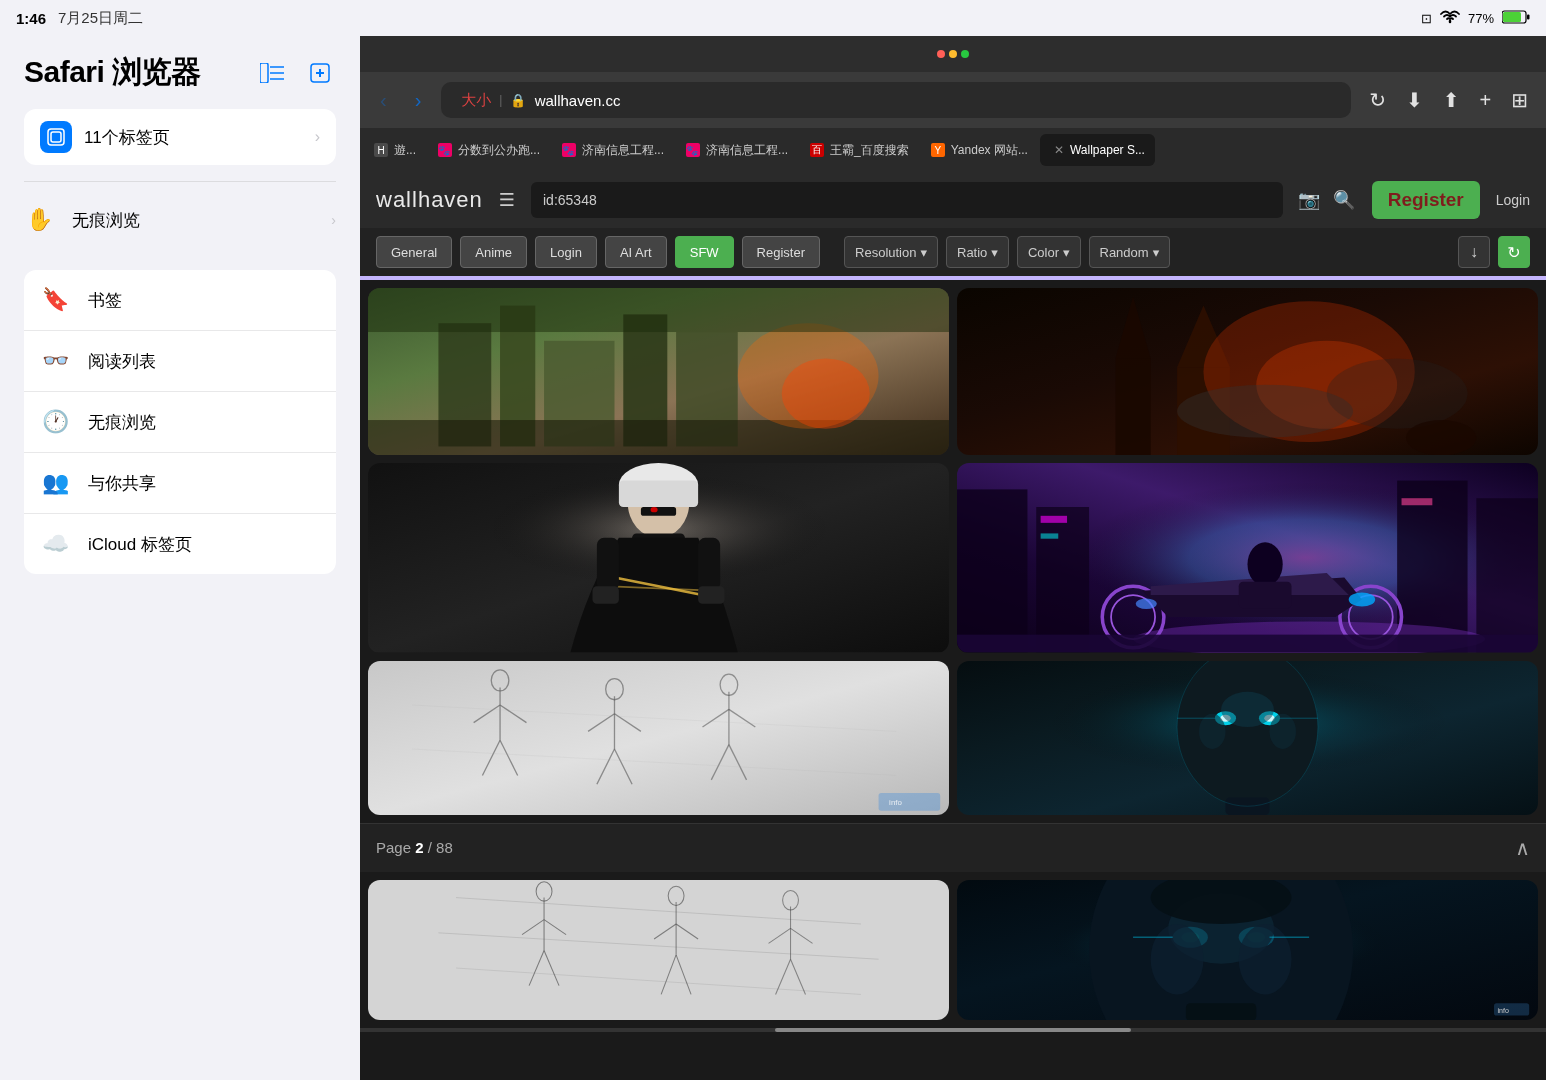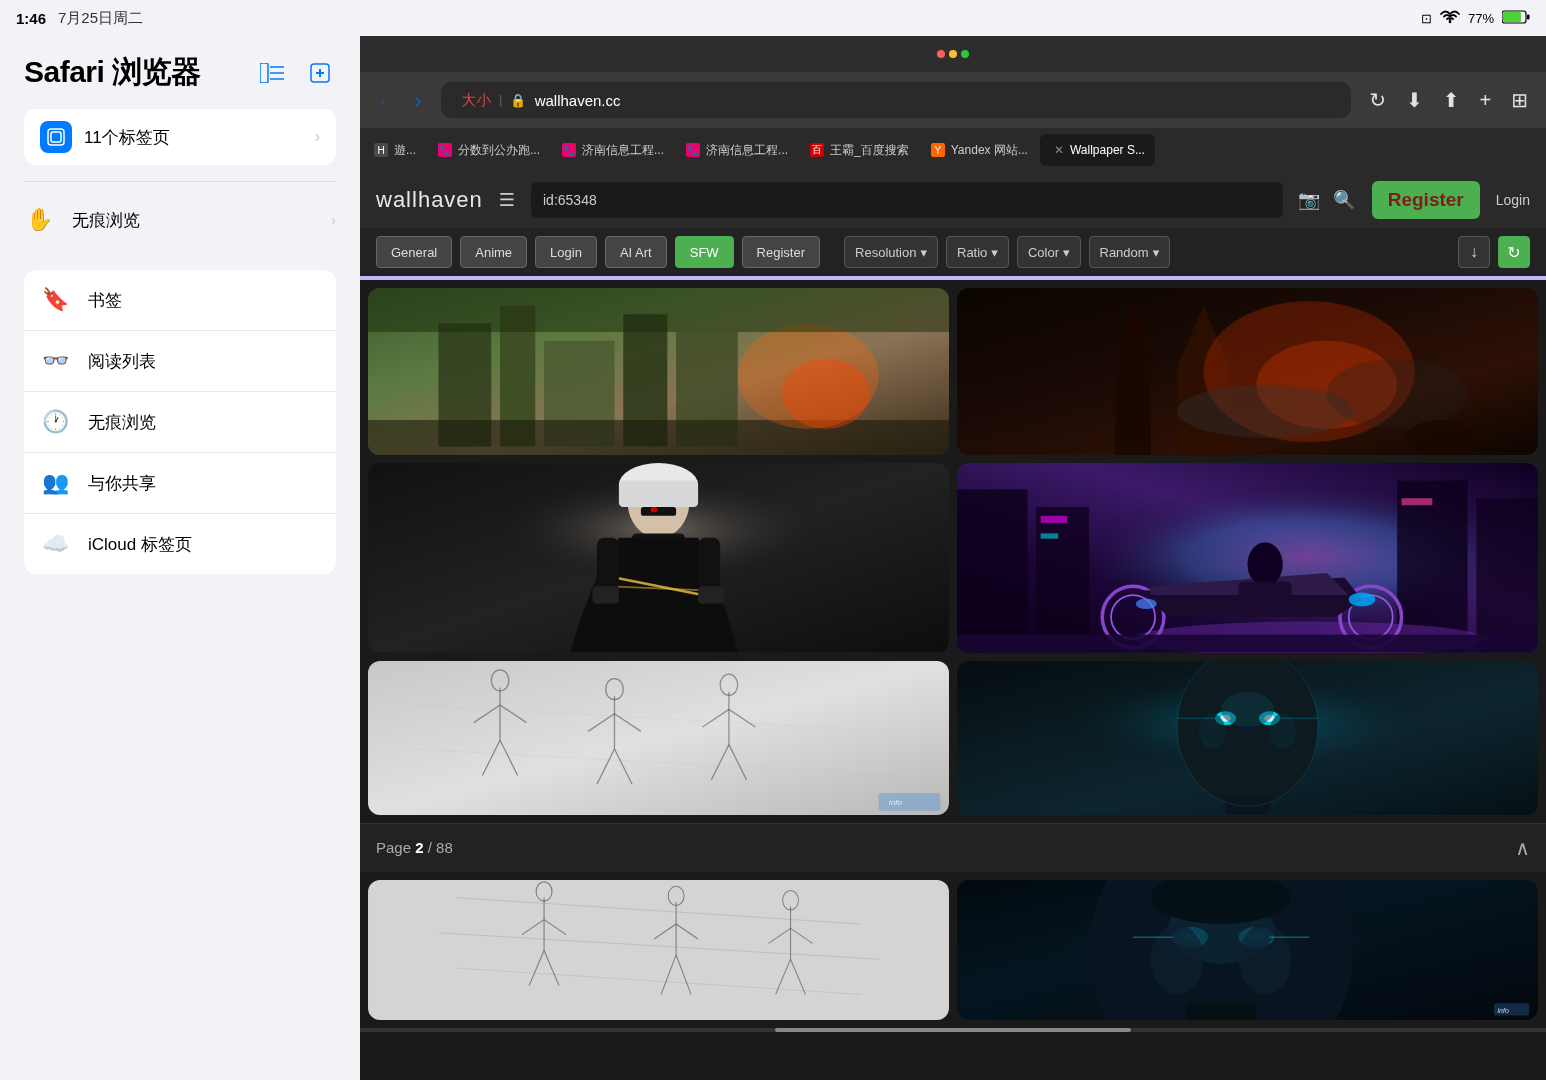--- a/index.html
+++ b/index.html
@@ -494,21 +494,20 @@
       display: grid;
       grid-template-columns: 1fr 1fr;
       gap: 8px;
     }
 
     .wh-image-card {
       border-radius: 12px;
       overflow: hidden;
       cursor: pointer;
       position: relative;
-      font-style: italic;
     }
 
     
     .wh-page-bar {
       background: #222;
       padding: 12px 16px;
       display: flex;
       align-items: center;
       justify-content: space-between;
       border-top: 1px solid #333;

